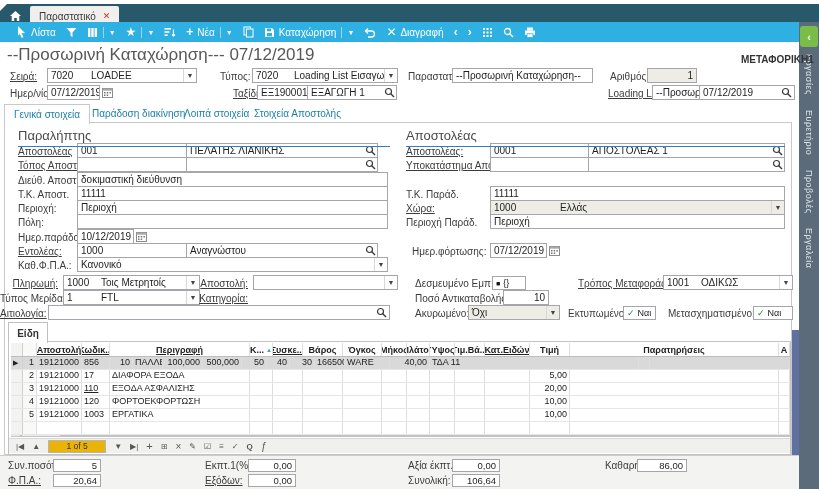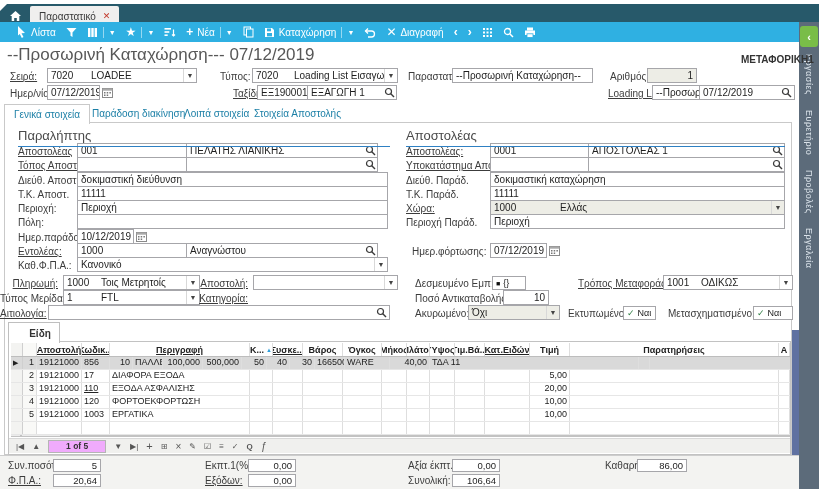--- a/index.html
+++ b/index.html
@@ -47,40 +47,40 @@
   .ck{color:#2e7d43;font-size:9px;font-weight:bold;line-height:1;}
   .sq{font-size:7px;line-height:1;color:#111;}
   
   .panel{position:absolute;left:4px;top:122px;width:788px;height:333px;border:1px solid #c9c9c9;background:#fff;box-sizing:border-box;}
   .tab-active{position:absolute;left:4px;top:104px;height:19px;background:#fff;border:1px solid #c9c9c9;border-bottom:none;
               font-size:10px;color:#1b7fa6;display:flex;align-items:center;padding:0 9px;z-index:2;cursor:pointer;}
   .tab-i{position:absolute;top:108px;font-size:10px;color:#1b7fa6;cursor:pointer;}
   .sect-title{position:absolute;font-size:13px;color:#4a4a4a;border-bottom:1px solid #2e80c3;padding-bottom:3px;z-index:1;}
   
   .eide-tab{position:absolute;left:8px;top:322px;width:38px;height:20px;background:#fff;border:1px solid #bfbfbf;border-bottom:none;
-            z-index:2;font-size:10px;font-weight:bold;color:#333;display:flex;align-items:center;justify-content:center;cursor:pointer;padding-left:12px;}
+            z-index:2;font-size:10px;font-weight:bold;color:#333;display:flex;align-items:center;justify-content:center;cursor:pointer;}
   .gridbox{position:absolute;left:8px;top:341px;width:783px;height:114px;border:1px solid #c2c2c2;background:#fff;box-sizing:border-box;}
   .gtable{position:absolute;left:11px;top:343px;width:779px;font-size:9px;color:#222;z-index:1;}
   .g-row{display:flex;height:12px;line-height:11px;border-bottom:1px solid #e6e6e6;background:#fff;}
   .g-hdr{height:13px;line-height:12px;border-bottom:1px solid #bdbdbd;font-weight:bold;}
   .g-hdr .gc{display:flex;align-items:center;justify-content:center;}
   .gc{box-sizing:border-box;border-right:1px solid #dedede;padding:0 2px;white-space:nowrap;overflow:hidden;flex:none;}
   .g-sel{width:12px;background:#f3f3f1;border-right:1px solid #cfcfcf;font-size:7px;line-height:12px;}
   .g-num{width:14px;text-align:right;background:#f9f9f7;}
   .sel-row,.sel-row .g-sel,.sel-row .g-num{background:#d9d9d9;}
   .g-link{text-decoration:underline;}
   .g-sort{color:#2f9edb;font-size:6px;margin-left:2px;}
   .ar{text-align:right;}
   .hscroll{position:absolute;left:11px;top:428px;width:779px;height:9px;background:#c2c2c2;}
   .hbtn{position:absolute;left:0;top:1px;width:9px;height:7px;background:#ebebeb;}
   .hthumb{position:absolute;left:11px;top:1px;width:38px;height:7px;background:#ebebeb;}
   .gnav{position:absolute;left:9px;top:438px;width:781px;height:15px;background:#f0f0ee;border-top:1px solid #d8d8d8;
         display:flex;align-items:center;gap:8px;padding:0 7px;box-sizing:border-box;font-size:9px;color:#555;}
   .nv{font-size:8px;cursor:pointer;}
-  .pager{width:56px;height:11px;background:#f0abfc;border:1px solid #b5b5b5;text-align:center;font-size:8.5px;line-height:11px;color:#333;font-weight:bold;}
+  .pager{width:56px;height:11px;background:#eab308;border:1px solid #b5b5b5;text-align:center;font-size:8.5px;line-height:11px;color:#333;}
   .bluebar{position:absolute;left:792px;top:330px;width:7px;height:125px;background:#5f71a1;}
   
   .totals{position:absolute;left:0;top:455px;width:799px;height:34px;background:#f3f3f1;border-top:1px solid #cdcdcd;}
   .trow{position:absolute;left:0;width:799px;height:13px;font-size:10px;}
   .tlbl{position:absolute;top:1px;color:#3c3c3c;white-space:nowrap;}
   .tinp{position:absolute;top:0;height:13px;box-sizing:border-box;border:1px solid #a6a6aa;background:#fff;font-size:9.5px;
         padding:0 3px;text-align:right;color:#1e1e1e;}
 </style>
 </head>
 <body>
@@ -353,24 +353,20 @@
         </svg></span>
   </div>
   <div class="fr" style="top:157px">
     <span class="lbl lnk" style="left:406px">Υποκατάστημα Αποστολέα:</span>
     <div class="inp" style="left:490px;width:99px"></div>
     <div class="inp" style="left:588px;width:197px"></div>
     <span class="icn" style="left:772px"><svg width="11" height="11" viewBox="0 0 11 11">
           <circle cx="4.5" cy="4.5" r="3" fill="none" stroke="#3a3a3a" stroke-width="1.2"></circle>
           <path d="M6.8 6.8 L10 10" stroke="#3a3a3a" stroke-width="1.4"></path>
         </svg></span>
-  </div>
-  <div class="fr" style="top:172px">
-    <span class="lbl" style="left:406px">Διεύθ. Παράδ.</span>
-    <div class="inp" style="left:490px;width:295px">δοκιμαστική καταχώρηση</div>
   </div>
   <div class="fr" style="top:186px">
     <span class="lbl" style="left:406px">Τ.Κ. Παράδ.</span>
     <div class="inp" style="left:490px;width:295px">11111</div>
   </div>
   <div class="fr" style="top:200px">
     <span class="lbl lnk" style="left:406px">Χώρα:</span>
     <div class="inp combo ro" style="left:490px;width:295px">
       <span class="cc" style="width:60px">1000</span>
       <span class="cn">Ελλάς</span>

